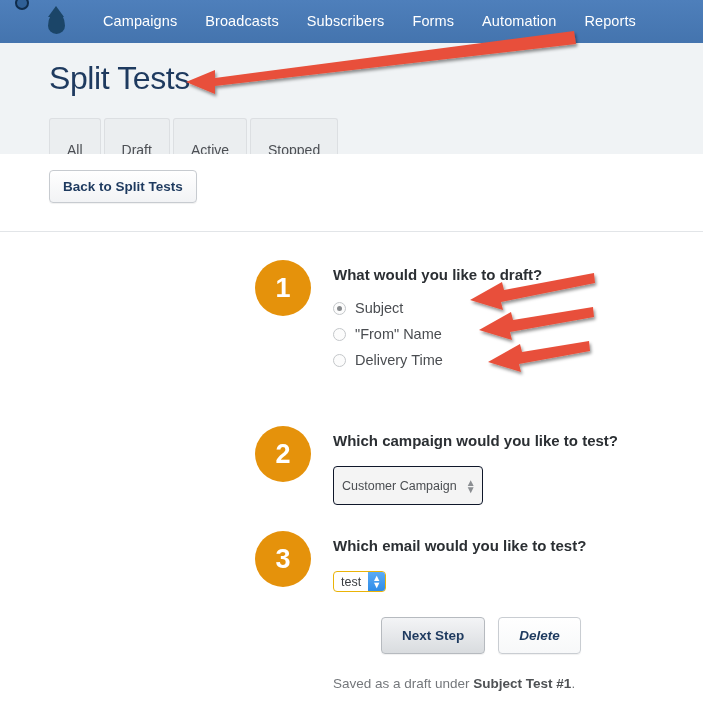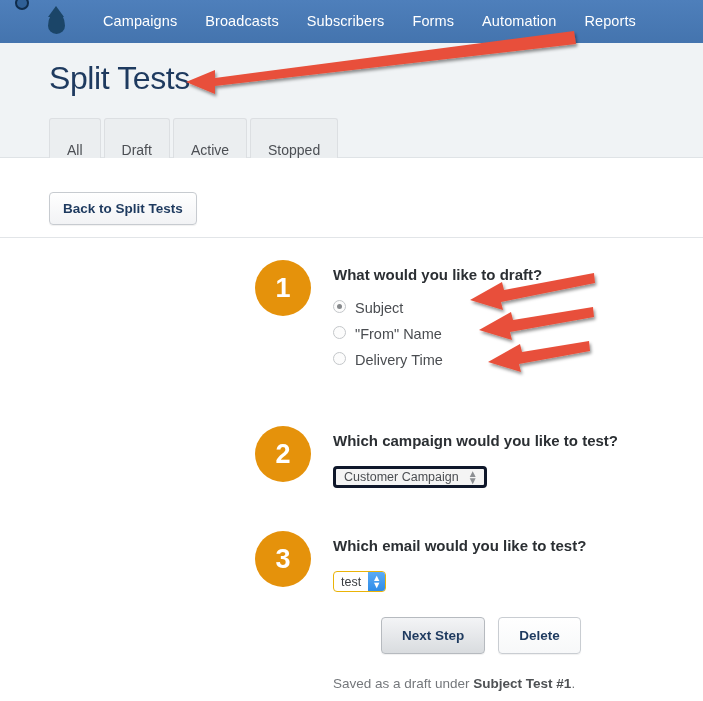--- a/index.html
+++ b/index.html
@@ -102,22 +102,22 @@
     display: flex; align-items: flex-end;
     font-size: 14px;
     color: #4c4f54;
     cursor: pointer;
     margin-right: 3px;
     border-radius: 3px 3px 0 0;
   }
 
   
   .subbar {
-    position: absolute; left: 0; top: 176px;
-    width: 703px; height: 62px;
+    position: absolute; left: 0; top: 154px;
+    width: 703px; height: 78px;
     background: #ffffff;
     border-bottom: 1px solid #e2e5e8;
     text-decoration: underline;
   }
   .btn {
     font-family: "Liberation Sans", sans-serif;
     font-size: 13.5px;
     font-weight: bold;
     color: #1e3a5f;
     background: linear-gradient(to bottom, #ffffff 0%, #f2f3f5 100%);
@@ -145,21 +145,21 @@
     font-family: "Liberation Sans", sans-serif;
   }
   .step-body { margin-left: 22px; padding-top: 6px; }
   .step-q {
     font-size: 15px; font-weight: bold;
     color: #2b2f33;
     margin-bottom: 17px;
   }
 
   .radio-row {
-    display: flex; 
+    display: flex; align-items: center;
     margin-bottom: 10px;
     cursor: pointer;
   }
   .radio {
     width: 13px; height: 13px;
     border-radius: 50%;
     border: 1px solid #c4c7ca;
     background: #fcfcfc;
     margin-right: 9px;
     position: relative;
@@ -172,23 +172,23 @@
     width: 5px; height: 5px;
     border-radius: 50%;
     background: #86898c;
   }
   .radio-label { font-size: 14.5px; color: #4a4d51; }
 
   
   .sel-mac {
     display: inline-flex; align-items: center;
     background: #f4f4f4;
-    border: 3px solid #0f172a;
+    border: 1px solid #0f172a;
     border-radius: 4px;
-    height: 22px;
+    height: 39px;
     padding: 0 6px 0 8px;
     font-size: 12.5px;
     color: #4b4e52;
     cursor: pointer;
   }
   .sel-mac .chev {
     margin-left: 9px;
     color: #8b8e92;
     font-size: 10px;
     line-height: 1;
@@ -222,20 +222,21 @@
   .actions { display: flex; gap: 13px; padding-left: 48px; }
   .btn-next {
     background: linear-gradient(to bottom, #f3f4f6 0%, #d9dcdf 100%);
     border: 1px solid #b6babf;
     padding: 10px 20px;
   }
   .btn-delete {
     background: linear-gradient(to bottom, #ffffff 0%, #f7f8f9 100%);
     border: 1px solid #c9cdd2;
     padding: 10px 20px;
+    font-style: italic;
   }
   .saved-note {
     margin-top: 22px;
     font-size: 13.5px;
     color: #74777b;
   }
   .saved-note b { color: #4e5154; }
 
   
   .arrows {

